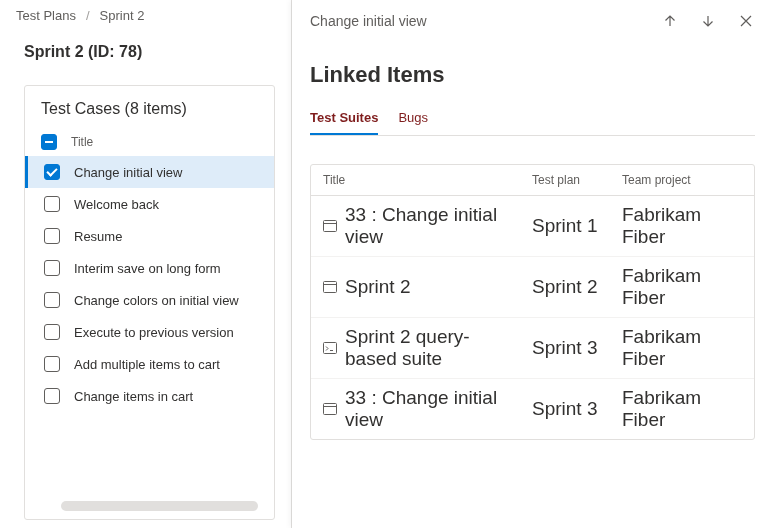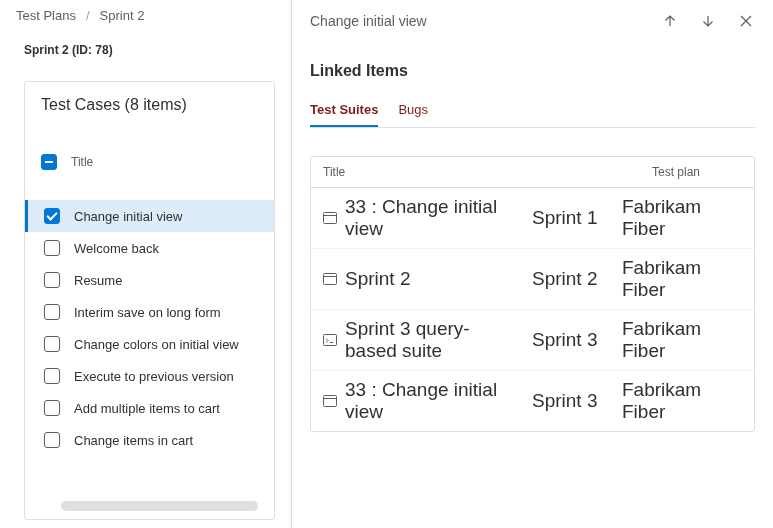--- a/index.html
+++ b/index.html
@@ -1,44 +1,44 @@
 <!DOCTYPE html>
 <html><head>
   <meta charset="utf-8">
   <style>
     * { box-sizing: border-box; margin: 0; padding: 0; }
     body { font-family: 'Segoe UI', -apple-system, sans-serif; font-size: 13px; color: #323130; background: #fff; width: 773px; height: 528px; overflow: hidden; }
     .app { display: flex; height: 100%; }
     .left-pane { width: 292px; display: flex; flex-direction: column; border-right: 1px solid #e1dfdd; }
     .breadcrumb { display: flex; align-items: center; padding: 8px 16px; color: #605e5c; font-size: 13px; }
     .breadcrumb-sep { margin: 0 10px; color: #a19f9d; }
-    .page-title { font-size: 12px; font-weight: 600; padding: 12px 24px 6px 24px; }
+    .page-title { font-size: 16px; font-weight: 600; padding: 12px 24px 6px 24px; }
     .tabs { display: flex; padding: 0 24px; border-bottom: 1px solid #e1dfdd; }
     .tab { padding: 8px 0; margin-right: 18px; cursor: pointer; font-size: 13px; color: #323130; border-bottom: 2px solid transparent; }
     .tab.active { border-bottom-color: #0078d4; font-weight: 600; }
-    .test-cases-panel { margin: 18px 16px 8px 24px; border: 1px solid #e1dfdd; border-radius: 3px; flex: 1; overflow: hidden; display: flex; flex-direction: column; gap: 24px; }
+    .test-cases-panel { margin: 18px 16px 8px 24px; border: 1px solid #e1dfdd; border-radius: 3px; flex: 1; overflow: hidden; display: flex; flex-direction: column; }
     .panel-header { font-size: 16px; font-weight: 400; padding: 14px 16px 10px 16px; }
     .select-all-row { display: flex; align-items: center; padding: 6px 16px; }
     .checkbox { width: 16px; height: 16px; border: 1px solid #605e5c; border-radius: 3px; margin-right: 14px; cursor: pointer; flex-shrink: 0; display: flex; align-items: center; justify-content: center; }
     .checkbox.checked { background: #0078d4; border-color: #0078d4; }
     .checkbox.indeterminate { background: #0078d4; border-color: #0078d4; }
     .checkbox.indeterminate::after { content: ''; width: 8px; height: 2px; background: #fff; }
     .checkbox.checked::after { content: ''; width: 4px; height: 8px; border: solid #fff; border-width: 0 2px 2px 0; transform: rotate(45deg); margin-top: -2px; }
     .col-title { font-size: 12px; color: #605e5c; }
     .tc-list { flex: 1; overflow-y: auto; }
     .tc-item { display: flex; align-items: center; padding: 8px 16px; cursor: pointer; border-left: 3px solid transparent; }
     .tc-item.selected { background: #deecf9; border-left-color: #0078d4; }
     .tc-item .label { font-size: 13px; }
     .scrollbar-placeholder { height: 10px; margin: 0 16px 8px 36px; background: #e1dfdd; border-radius: 5px; }
     .right-pane { flex: 1; display: flex; flex-direction: column; padding: 10px 18px; box-shadow: -2px 0 6px rgba(0,0,0,0.05); }
     .detail-header { display: flex; align-items: center; justify-content: space-between; padding: 2px 0 8px 0; }
     .detail-title { font-size: 14px; color: #605e5c; font-weight: 400; }
     .detail-actions { display: flex; gap: 20px; }
     .icon-btn { width: 18px; height: 18px; cursor: pointer; color: #605e5c; display: flex; align-items: center; justify-content: center; }
-    .linked-title { font-size: 16px; font-weight: 600; padding: 24px 0 14px 0; }
+    .linked-title { font-size: 22px; font-weight: 600; padding: 24px 0 14px 0; }
     .detail-tabs { display: flex; border-bottom: 1px solid #e1dfdd; }
     .dtab { padding: 8px 0; margin-right: 20px; cursor: pointer; font-size: 13px; color: #7f1d1d; border-bottom: 2px solid transparent; }
     .dtab.active { border-bottom-color: #0078d4; font-weight: 600; }
     .linked-table { margin-top: 28px; border: 1px solid #e1dfdd; border-radius: 3px; }
     .lt-head, .lt-row { display: flex; align-items: center; padding: 8px 12px; }
     .lt-head { color: #605e5c; font-size: 12px; border-bottom: 1px solid #e1dfdd; }
     .lt-row { border-bottom: 1px solid #f3f2f1; font-size: 19px; }
     .lt-row:last-child { border-bottom: none; }
     .lt-col-title { flex: 1; display: flex; align-items: center; gap: 8px; }
     .lt-col-plan { width: 90px; margin-left: 25px; }
@@ -123,20 +123,21 @@
     </div>
     <div class="linked-title">Linked Items</div>
     <div class="detail-tabs" id="detail-tabs">
         <div class="dtab active">Test Suites</div>
         <div class="dtab">Bugs</div>
       </div>
     <div class="linked-table">
       <div class="lt-head">
         <div class="lt-col-title">Title</div>
         <div class="lt-col-plan">Test plan</div>
+        <div class="lt-col-proj">Team project</div>
       </div>
       <div id="lt-body">
           <div class="lt-row">
             <div class="lt-col-title">
               <svg class="suite-icon" viewBox="0 0 14 12" fill="none" stroke="#605e5c" stroke-width="1">
                 <rect x="0.5" y="0.5" width="13" height="11" rx="1"></rect>
                 <line x1="0.5" y1="3.5" x2="13.5" y2="3.5"></line>
               </svg>
               <span>33 : Change initial view</span>
             </div>
@@ -153,21 +154,21 @@
             </div>
             <div class="lt-col-plan">Sprint 2</div>
             <div class="lt-col-proj">Fabrikam Fiber</div>
           </div>
           <div class="lt-row">
             <div class="lt-col-title">
               <svg class="suite-icon" viewBox="0 0 14 12" fill="none" stroke="#605e5c" stroke-width="1">
                 <rect x="0.5" y="0.5" width="13" height="11" rx="1"></rect>
                 <path d="M3 4.5l2 2-2 2M7 8.5h3"></path>
               </svg>
-              <span>Sprint 3 query-based suite</span>
+              <span>Sprint 2 query-based suite</span>
             </div>
             <div class="lt-col-plan">Sprint 3</div>
             <div class="lt-col-proj">Fabrikam Fiber</div>
           </div>
           <div class="lt-row">
             <div class="lt-col-title">
               <svg class="suite-icon" viewBox="0 0 14 12" fill="none" stroke="#605e5c" stroke-width="1">
                 <rect x="0.5" y="0.5" width="13" height="11" rx="1"></rect>
                 <line x1="0.5" y1="3.5" x2="13.5" y2="3.5"></line>
               </svg>

